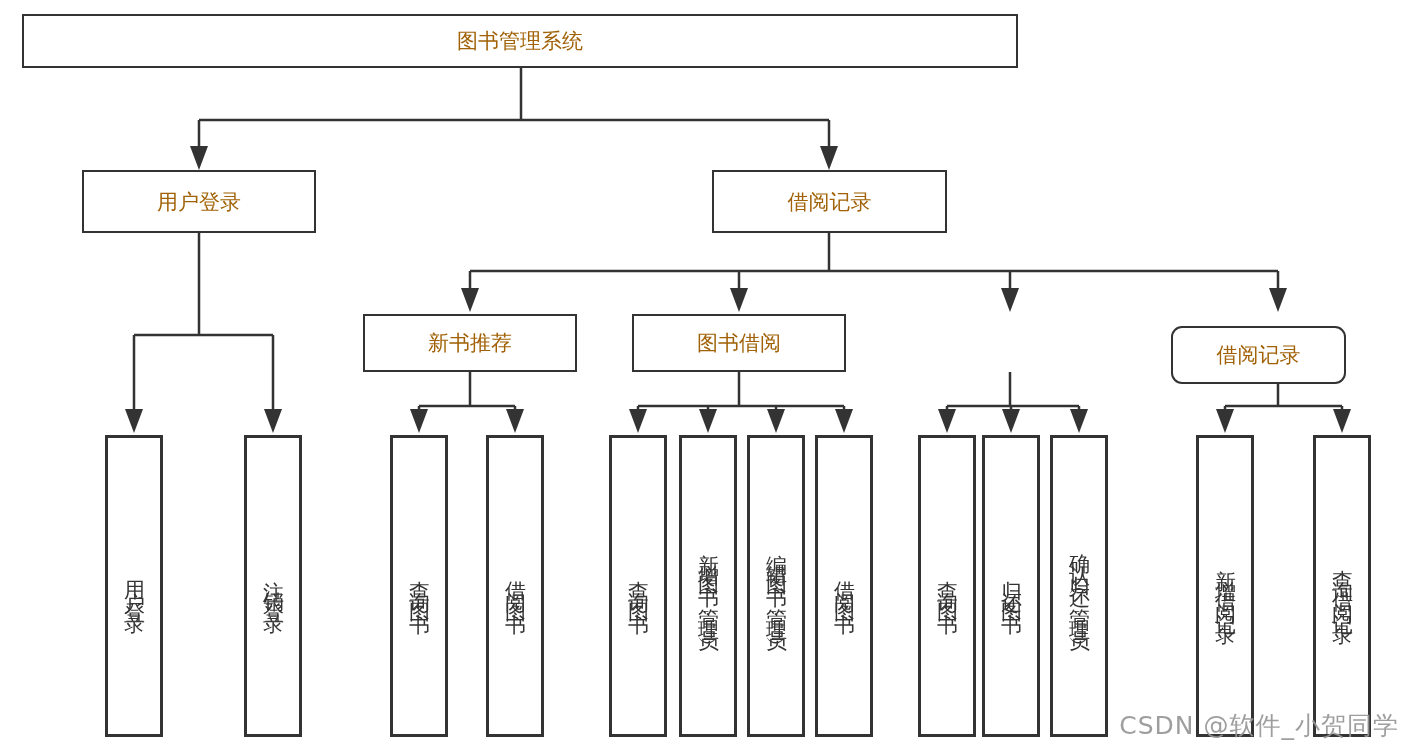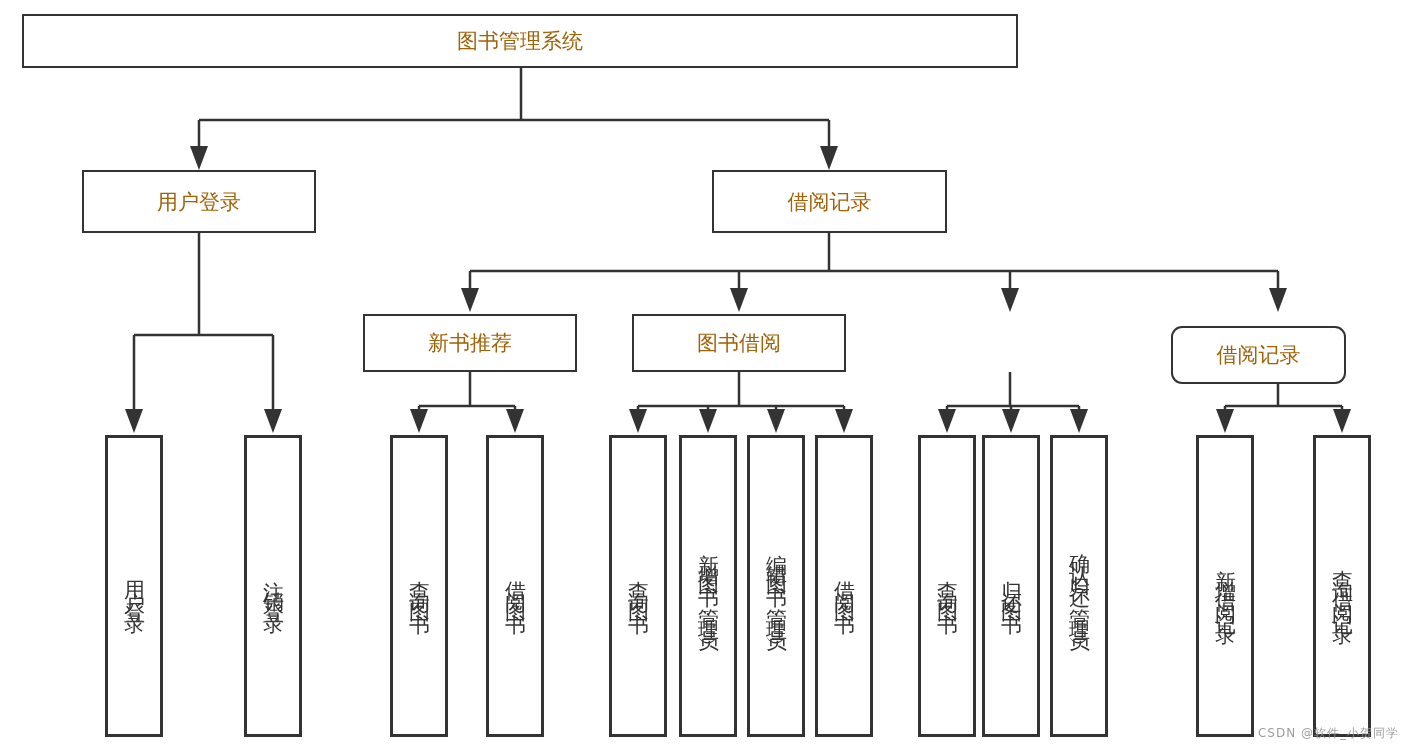--- a/index.html
+++ b/index.html
@@ -52,21 +52,21 @@
     text-orientation: mixed;
     font-size: 21px;
     letter-spacing: 11px;
     line-height: 1;
     white-space: nowrap;
   }
   .watermark {
     position: absolute;
     right: 6px;
     bottom: 5px;
-    font-size: 12px;
+    font-size: 25px;
     color: rgba(150, 150, 150, 0.92);
     letter-spacing: 1px;
     z-index: 5;
     white-space: nowrap;
   }
 </style>
 </head>
 <body>
 
 <div class="stage">

